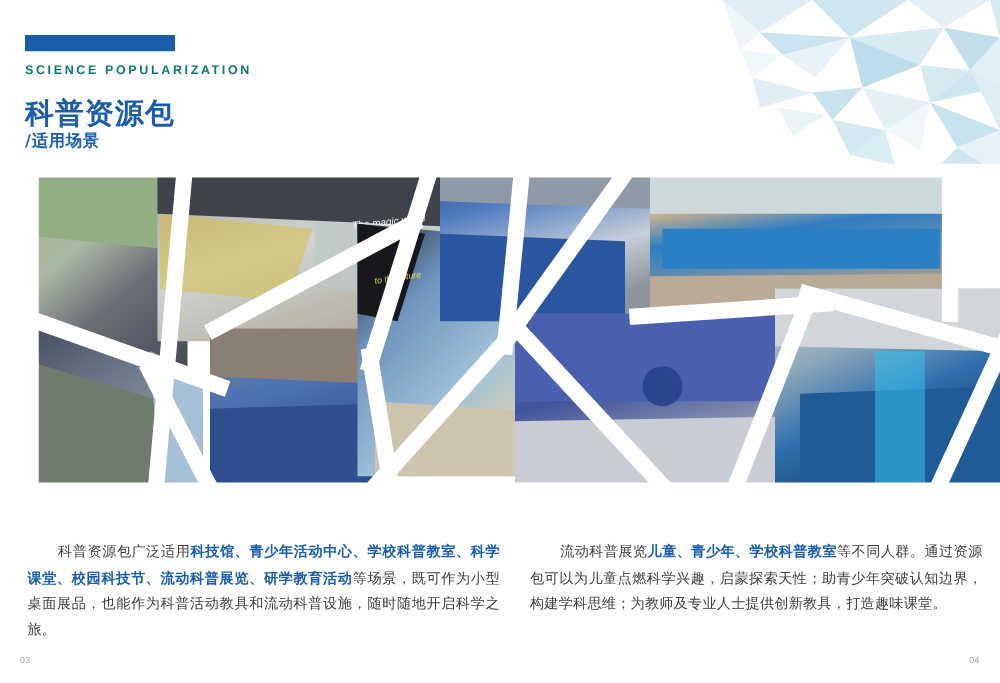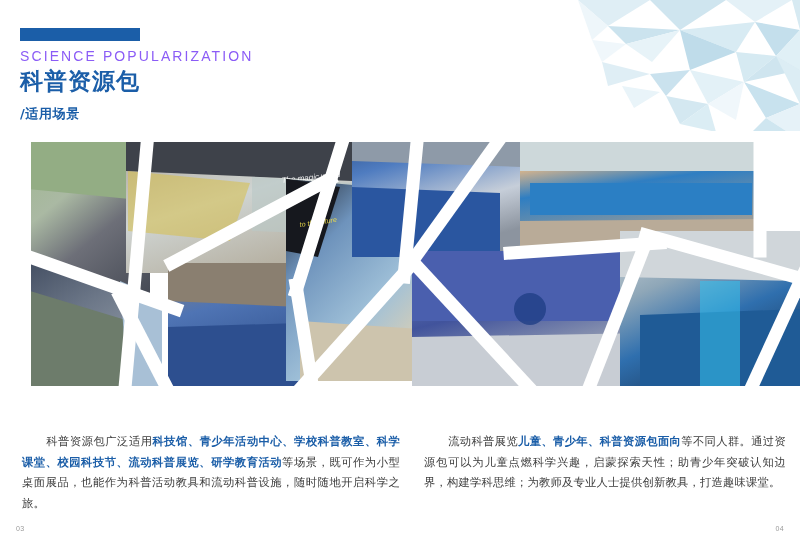--- a/index.html
+++ b/index.html
@@ -32,43 +32,43 @@
     top: 28px;
     width: 420px;
   }
   #accent-bar {
     width: 120px;
     height: 13px;
     background: #1b5ea8;
     margin-bottom: 7px;
   }
   .en-title {
-    color: #8b5cf6;
-    font-size: 14px;
-    font-weight: normal;
+    color: #0f766e;
+    font-size: 10px;
+    font-weight: bold;
     letter-spacing: 2.1px;
     line-height: 17px;
     white-space: nowrap;
   }
   .cn-title {
     color: #1b5ea8;
     font-size: 23px;
     font-weight: bold;
     letter-spacing: 1px;
     line-height: 28px;
-    margin-top: 2px;
+    margin-top: 12px;
     font-family: "DejaVu Sans", "Liberation Sans", sans-serif;
   }
   .cn-sub {
     color: #1b5ea8;
     font-size: 13px;
     font-weight: bold;
     letter-spacing: 0.6px;
     line-height: 17px;
-    margin-top: 10px;
+    margin-top: 0;
     font-family: "DejaVu Sans", "Liberation Sans", sans-serif;
   }
 
   
   #collage {
     position: absolute;
     left: 0;
     top: 131px;
     width: 800px;
     height: 270px;
@@ -279,16 +279,16 @@
     <path d="M 760,-20 L 760,120" stroke-width="13"></path>
     <path d="M 804,142 L 736,290" stroke-width="13"></path>
     <path d="M -20,266 L 820,266" stroke-width="22"></path>
     <path d="M -20,4  L 820,4" stroke-width="14"></path>
   </g>
 </svg>
 </div>
 
 <p class="copy-col" id="copy-left"><span class="indent"></span><span>科普资源包广泛适用</span><span class="hl">科技馆、青少年活动中心、学校科普教室、科学课堂、校园科技节、流动科普展览、研学教育活动</span><span>等场景，既可作为小型桌面展品，也能作为科普活动教具和流动科普设施，随时随地开启科学之旅。</span></p>
 
-<p class="copy-col" id="copy-right"><span class="indent"></span><span>流动科普展览</span><span class="hl">儿童、青少年、科普资源包面向</span><span>等不同人群。通过资源包可以为儿童点燃科学兴趣，启蒙探索天性；助青少年突破认知边界，构建学科思维；为教师及专业人士提供创新教具，打造趣味课堂。</span></p>
+<p class="copy-col" id="copy-right"><span class="indent"></span><span>流动科普展览</span><span class="hl">儿童、青少年、学校科普教室</span><span>等不同人群。通过资源包可以为儿童点燃科学兴趣，启蒙探索天性；助青少年突破认知边界，构建学科思维；为教师及专业人士提供创新教具，打造趣味课堂。</span></p>
 
 <div class="folio" id="folio-left">03</div>
 <div class="folio" id="folio-right">04</div>
 
 </body></html>

